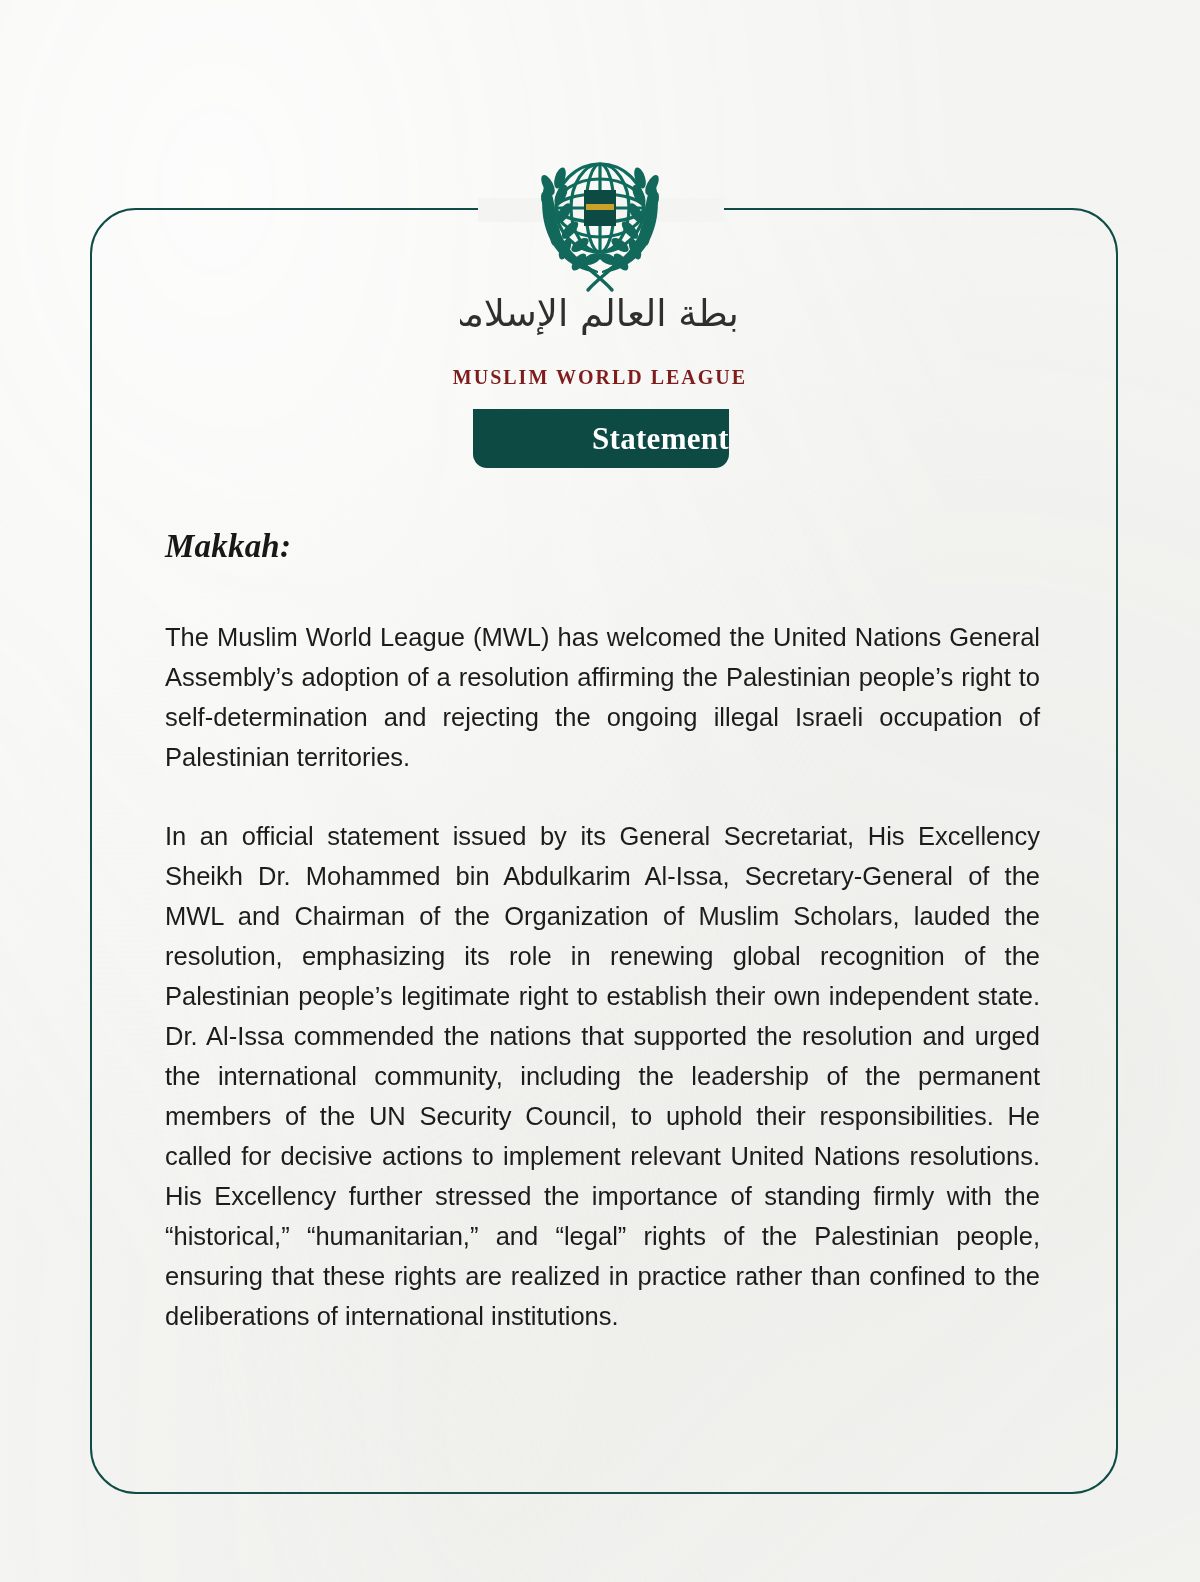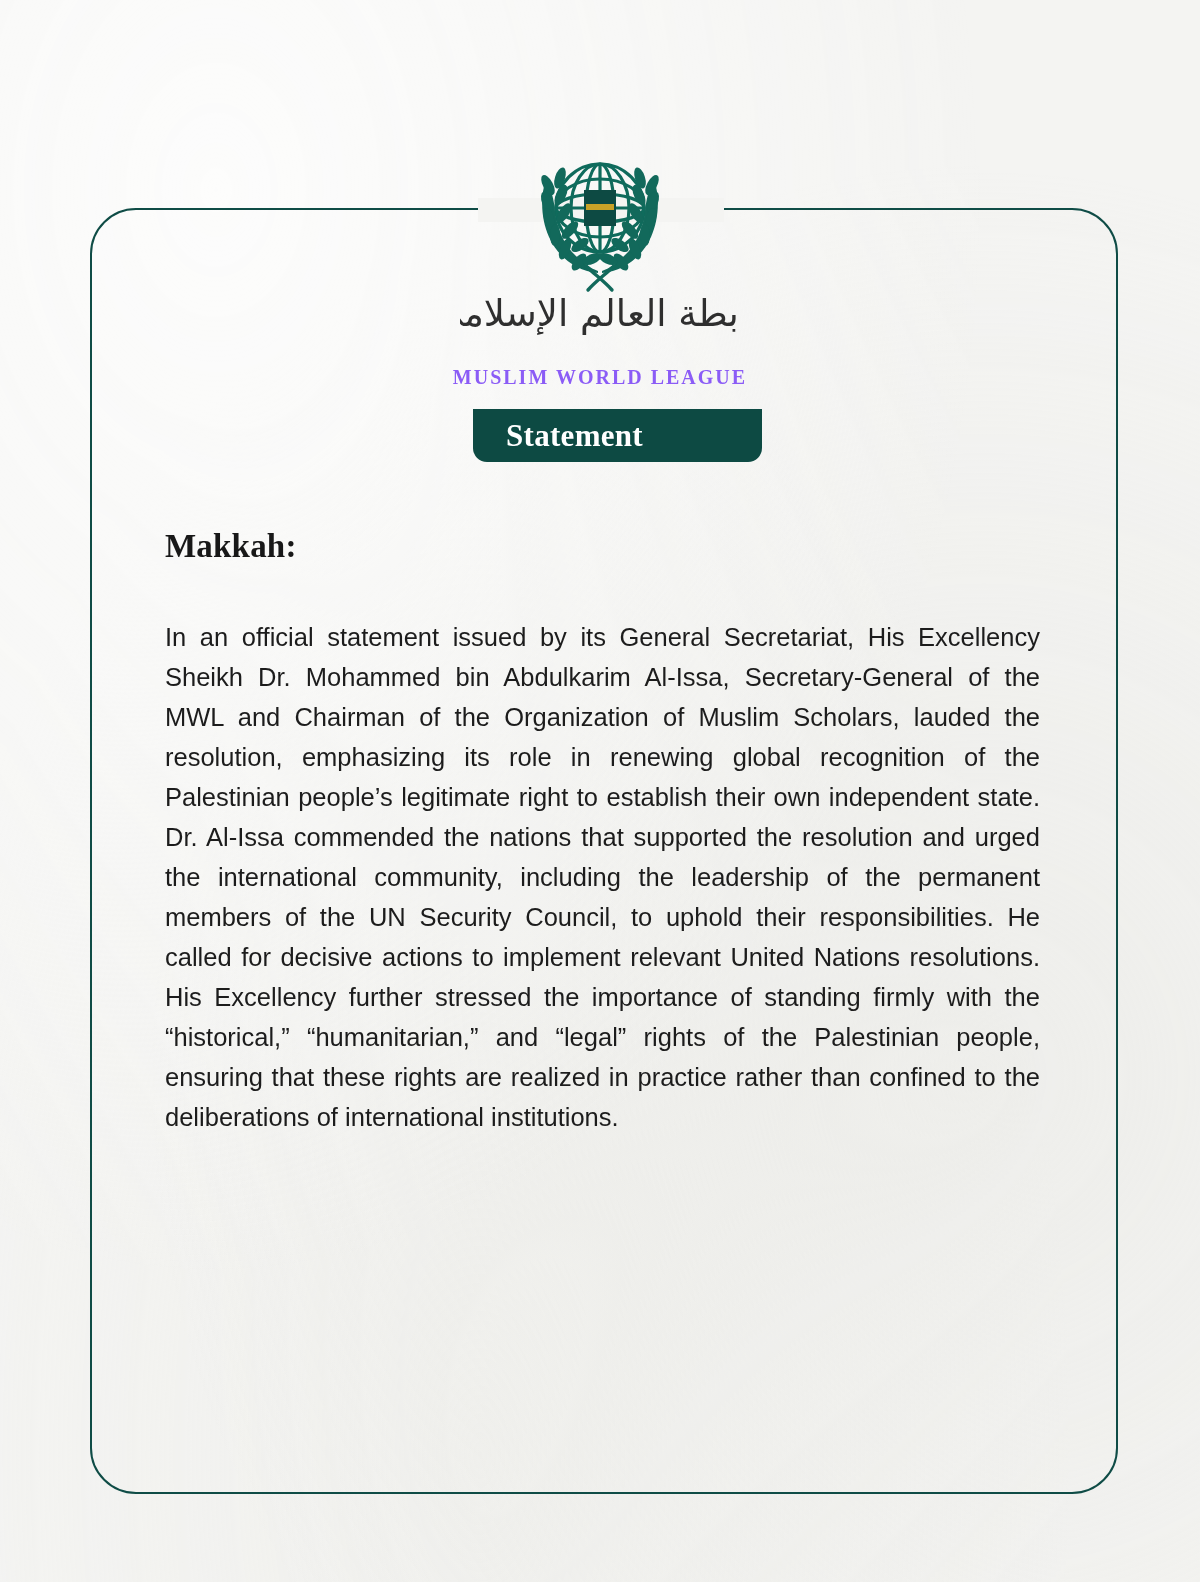--- a/index.html
+++ b/index.html
@@ -78,36 +78,35 @@
   .org-name {
     position: absolute;
     left: 0;
     top: 366px;
     width: 1200px;
     text-align: center;
     font-family: "Liberation Serif", serif;
     font-weight: bold;
     font-size: 20px;
     letter-spacing: 2.0px;
-    color: #8b5cf6;
+    color: #7f1d1d;
   }
 
   
   .statement-banner {
     position: absolute;
     left: 473px;
     top: 409px;
     width: 256px;
-    height: 53px;
+    height: 59px;
     background: #0d4a43;
     border-radius: 0 0 14px 14px;
     display: flex;
     align-items: center;
-    justify-content: flex-start;
-    padding-left: 33px;
+    justify-content: flex-end;
   }
   .statement-banner .label {
     font-family: "Liberation Serif", serif;
     font-weight: bold;
     font-size: 31px;
     color: #ffffff;
     letter-spacing: 0.3px;
   }
 
   
@@ -117,20 +116,21 @@
     top: 528px;
     width: 875px;
   }
   .dateline {
     font-family: "Liberation Serif", serif;
     font-weight: bold;
     font-size: 33px;
     color: #181818;
     margin: 0 0 52px 0;
     letter-spacing: 0.2px;
+    font-style: italic;
   }
   .para {
     font-family: "Liberation Sans", sans-serif;
     font-size: 25.5px;
     line-height: 40px;
     color: #1c1c1c;
     text-align: justify;
     text-justify: inter-word;
     margin: 0 0 39px 0;
   }
@@ -217,14 +217,15 @@
 
   <div class="org-name">MUSLIM WORLD LEAGUE</div>
 </div>
 
 <div class="statement-banner">
   <span class="label">Statement</span>
 </div>
 
 <div class="content">
   <h1 class="dateline">Makkah:</h1>
+  <p class="para">The Muslim World League (MWL) has welcomed the United Nations General Assembly’s adoption of a resolution affirming the Palestinian people’s right to self-determination and rejecting the ongoing illegal Israeli occupation of Palestinian territories.</p>
   <p class="para">In an official statement issued by its General Secretariat, His Excellency Sheikh Dr. Mohammed bin Abdulkarim Al-Issa, Secretary-General of the MWL and Chairman of the Organization of Muslim Scholars, lauded the resolution, emphasizing its role in renewing global recognition of the Palestinian people’s legitimate right to establish their own independent state. Dr. Al-Issa commended the nations that supported the resolution and urged the international community, including the leadership of the permanent members of the UN Security Council, to uphold their responsibilities. He called for decisive actions to implement relevant United Nations resolutions. His Excellency further stressed the importance of standing firmly with the “historical,” “humanitarian,” and “legal” rights of the Palestinian people, ensuring that these rights are realized in practice rather than confined to the deliberations of international institutions.</p>
 </div>
 
 </body></html>

